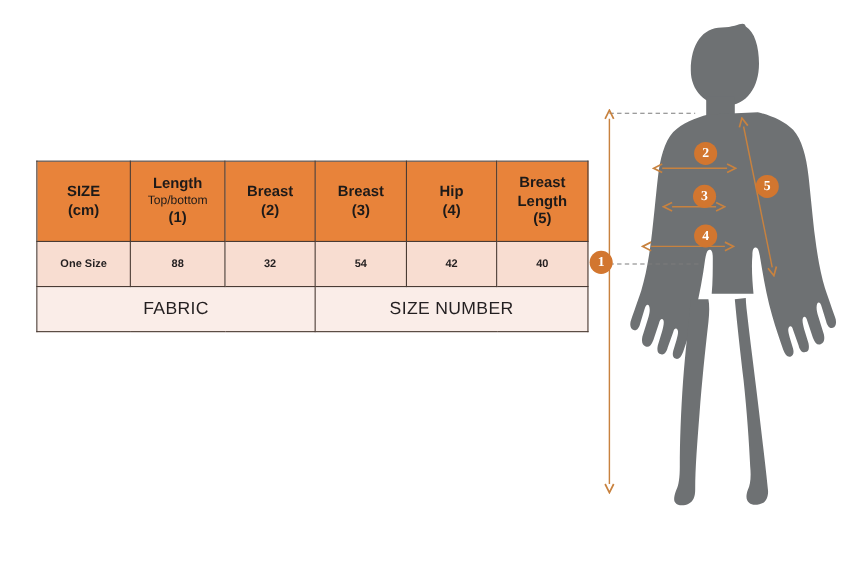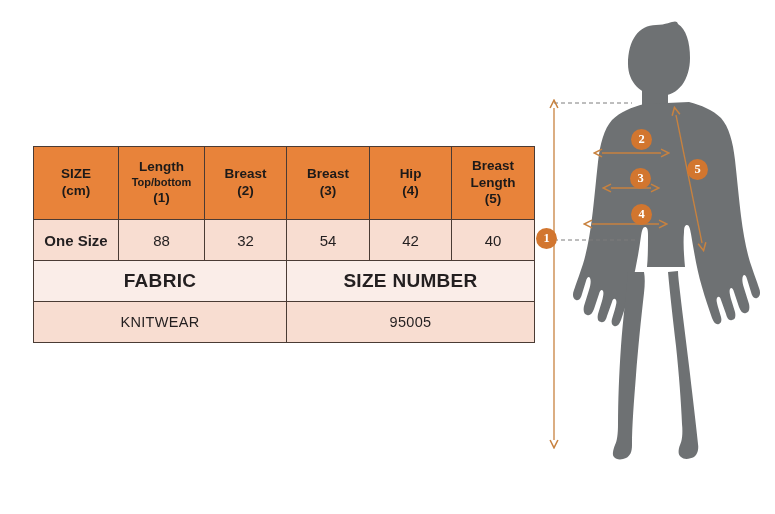--- a/index.html
+++ b/index.html
@@ -34,38 +34,39 @@
 
   .hdr-row td {
     background: #E8833A;
     height: 72px;
     font-weight: bold;
     font-size: 13.5px;
     line-height: 1.25;
     color: #1d1a19;
   }
   .hdr-main { display: block; font-size: 13.5px; font-weight: bold; }
-  .hdr-sub  { display: block; font-size: 11px; font-weight: bold; }
+  .hdr-sub  { display: block; font-size: 11px; font-weight: normal; }
   .hdr-num  { display: block; font-size: 13.5px; font-weight: bold; }
 
   .data-row td {
     background: #F8DDD1;
     height: 40px;
-    font-size: 15px;
+    font-size: 10px;
+    font-weight: bold;
   }
   .data-row td.label-cell {
     font-weight: bold;
-    font-size: 15px;
+    font-size: 10px;
   }
 
   .sub-hdr-row td {
     background: #FAEDE8;
     height: 40px;
-    font-weight: bold;
-    font-size: 19px;
+    font-weight: normal;
+    font-size: 16px;
     letter-spacing: .3px;
   }
 
   .sub-data-row td {
     background: #F8DDD1;
     height: 40px;
     font-size: 14.5px;
     letter-spacing: .3px;
   }
 
@@ -147,24 +148,20 @@
       <td>54</td>
       <td>42</td>
       <td>40</td>
     </tr>
 
     <tr class="sub-hdr-row">
       <td colspan="3">FABRIC</td>
       <td colspan="3">SIZE NUMBER</td>
     </tr>
 
-    <tr class="sub-data-row">
-      <td colspan="3">KNITWEAR</td>
-      <td colspan="3">95005</td>
-    </tr>
   </tbody>
 </table>
 
 <div id="figure-panel">
 
   <svg id="figure-svg" width="255" height="514" viewBox="0 0 255 514">
 
     <g fill="#6E7173">
 
       <path d="M108 64 c0 -24 11 -39 28 -39 c14 0 20 -7 22 -1 c8 5 12 18 12 34

